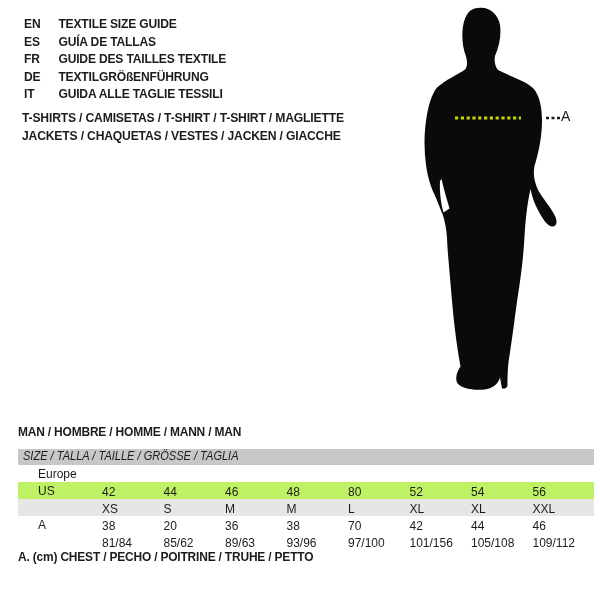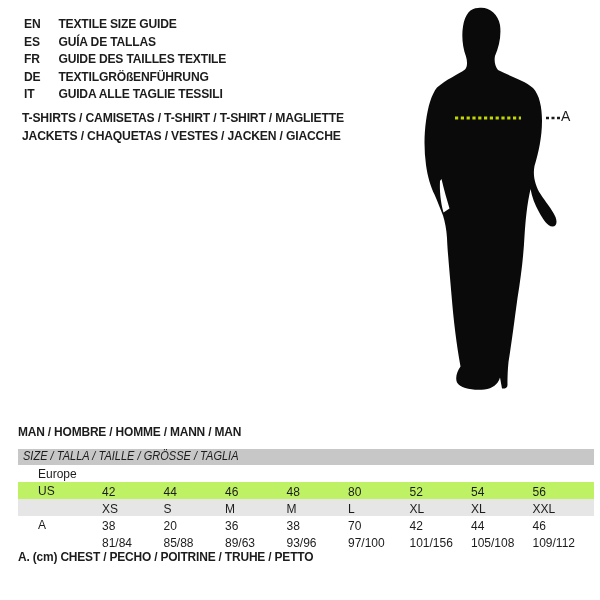--- a/index.html
+++ b/index.html
@@ -156,21 +156,21 @@
       <span class="t-cell">38</span>
       <span class="t-cell">70</span>
       <span class="t-cell">42</span>
       <span class="t-cell">44</span>
       <span class="t-cell">46</span>
     </div>
 
     <div class="t-row bg-white">
       <span class="t-label">A</span>
       <span class="t-cell">81/84</span>
-      <span class="t-cell">85/88</span>
+      <span class="t-cell">85/62</span>
       <span class="t-cell">89/63</span>
       <span class="t-cell">93/96</span>
       <span class="t-cell">97/100</span>
       <span class="t-cell">101/156</span>
       <span class="t-cell">105/108</span>
       <span class="t-cell">109/112</span>
     </div>
   </div>
 
   <div class="footnote">A. (cm) CHEST / PECHO / POITRINE / TRUHE / PETTO</div>

